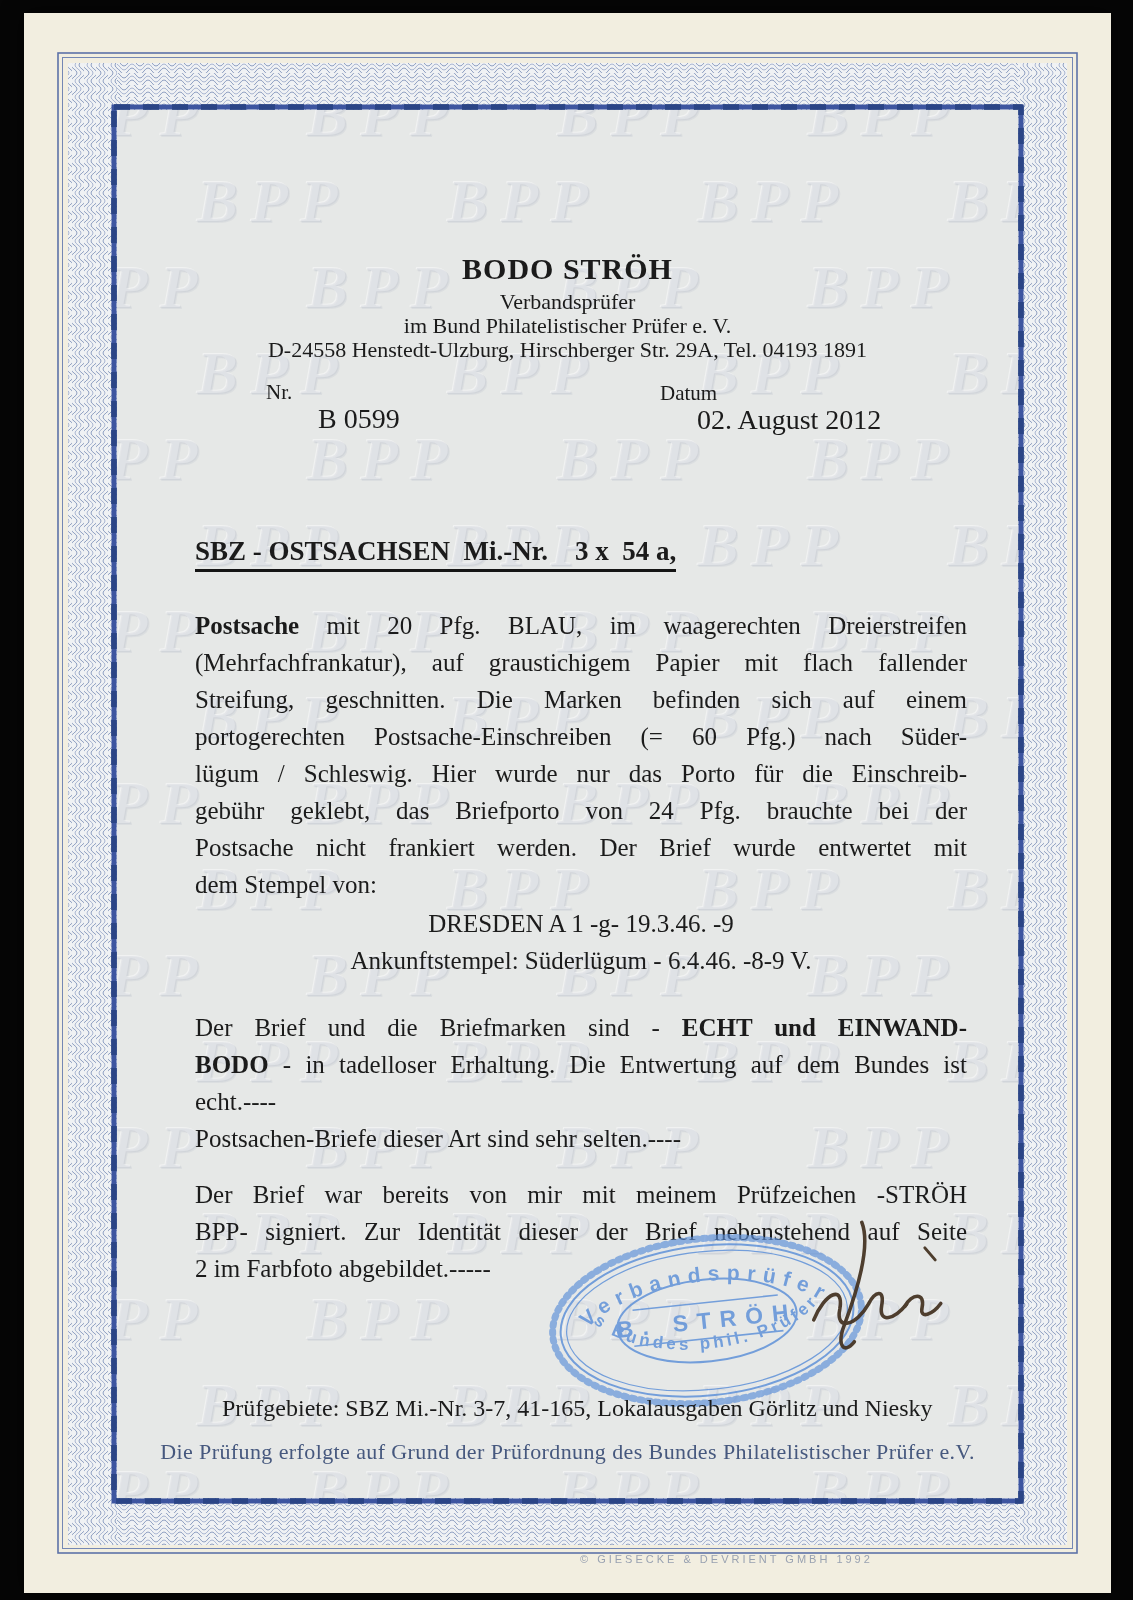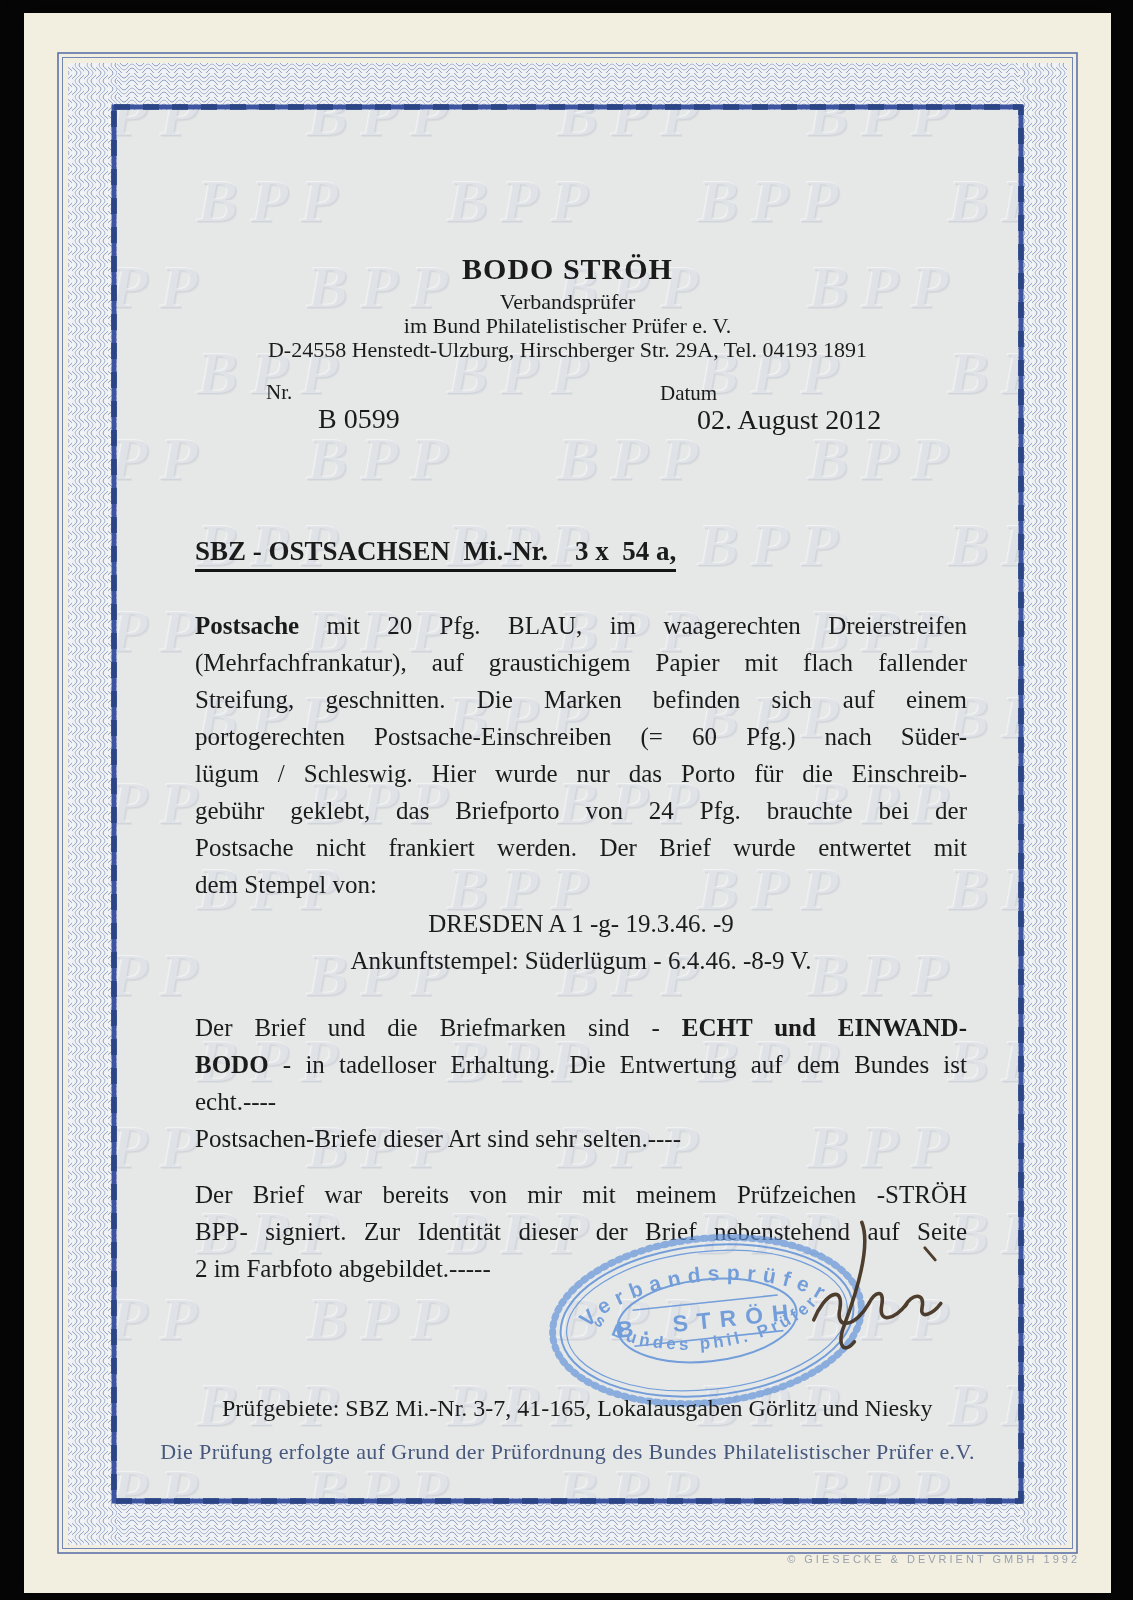--- a/index.html
+++ b/index.html
@@ -25,21 +25,21 @@
   .para{position:absolute;width:772px;font-size:25px;line-height:37px;}
   .pline{text-align:justify;}
   .pline.just{text-align-last:justify;}
   .pline.noj{text-align:left;text-align-last:auto;}
   .b{font-weight:bold;}
   .u{text-decoration-thickness:2px;text-underline-offset:4px;}
   .cancel{position:absolute;width:772px;font-size:25px;line-height:37px;text-align:center;}
   .prgeb{position:absolute;font-size:24px;}
   .footnote{position:absolute;left:93px;width:901px;text-align:center;font-size:22px;
             color:#46587e;letter-spacing:.4px;}
-  .printer{position:absolute;left:556px;top:1540px;width:500px;text-align:right;
+  .printer{position:absolute;left:556px;top:1540px;width:500px;
            font-family:"Liberation Sans",sans-serif;font-size:11px;letter-spacing:3px;color:#99a2b1;}
   .seal{position:absolute;left:518px;top:1212px;transform:rotate(-6deg);opacity:.82;}
   .sig{position:absolute;left:745px;top:1198px;transform:rotate(-6deg);opacity:.92;}
 </style>
 </head>
 <body>
 
 <div id="canvas">
   <div class="paper">
 

